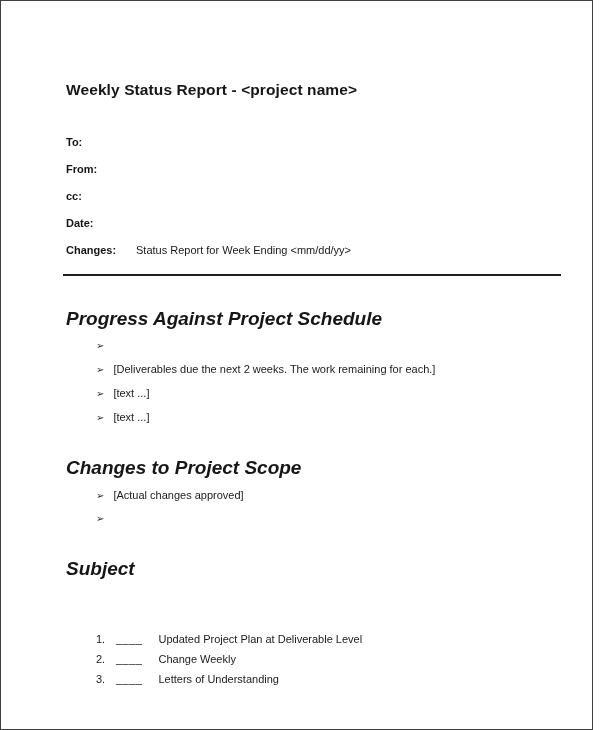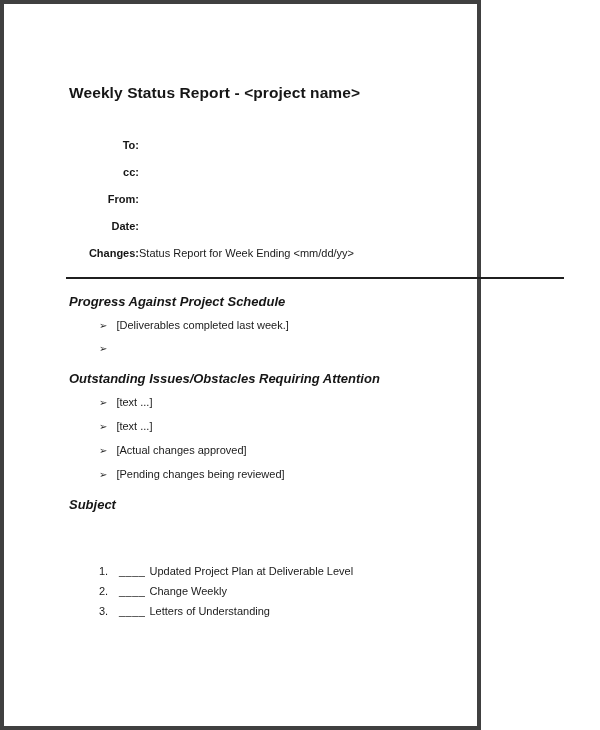--- a/index.html
+++ b/index.html
@@ -4,23 +4,23 @@
 <style>
   * { margin: 0; padding: 0; box-sizing: border-box; }
   html, body { background: #ffffff; }
   body {
     width: 600px; height: 730px;
     font-family: "Liberation Sans", sans-serif;
     color: #1a1a1a;
     overflow: hidden;
   }
   .page {
-    width: 481px; height: 730px;
+    width: 593px; height: 730px;
     background: #ffffff;
-    border: 4px solid #404040;
+    border: 1px solid #404040;
     padding: 0 40px 0 65px;
   }
   .doc-title {
     padding-top: 80px;
     font-size: 15.5px;
     font-weight: bold;
     letter-spacing: 0.1px;
     color: #161616;
   }
   .header-fields { margin-top: 37px; }
@@ -28,35 +28,34 @@
     height: 27px;
     display: flex;
     align-items: baseline;
     font-size: 11px;
   }
   .field-label {
     font-weight: bold;
     display: inline-block;
     min-width: 70px;
     color: #161616;
-    text-align: right;
   }
   .field-value { font-size: 11px; color: #1a1a1a; }
   .subject-rule {
     border: none;
     border-top: 2px solid #1f1f1f;
     width: 498px;
     margin: 3px 0 0 -3px;
   }
   .section-heading {
-    font-size: 13px;
+    font-size: 19px;
     font-weight: bold;
     font-style: italic;
     color: #161616;
-    margin-top: 15px;
+    margin-top: 32px;
     margin-bottom: 9px;
   }
   .bullet-list { list-style: none; margin: 0 0 0 30px; }
   .bullet-item {
     display: flex;
     align-items: baseline;
     font-size: 11px;
     margin-bottom: 9px;
     line-height: 14px;
   }
@@ -69,90 +68,89 @@
   .summary-space { height: 44px; }
   .attach-list { margin: 0 0 0 30px; }
   .attach-row {
     display: flex;
     align-items: baseline;
     font-size: 11px;
     margin-bottom: 8px;
     line-height: 12px;
   }
   .attach-num { display: inline-block; min-width: 20px; }
-  .attach-blank { letter-spacing: 0.5px; margin-right: 4px; }
+  .attach-blank { letter-spacing: 0.5px; margin-right: 16px; }
 </style>
 </head>
 <body>
 
 <div class="page">
 
   <h1 class="doc-title">Weekly Status Report - &lt;project name&gt;</h1>
 
   <div class="header-fields">
     <div class="field-row">
       <span class="field-label">To:</span>
       <span class="field-value"></span>
     </div>
     <div class="field-row">
-      <span class="field-label">cc:</span>
+      <span class="field-label">From:</span>
       <span class="field-value"></span>
     </div>
     <div class="field-row">
-      <span class="field-label">From:</span>
+      <span class="field-label">cc:</span>
       <span class="field-value"></span>
     </div>
     <div class="field-row">
       <span class="field-label">Date:</span>
       <span class="field-value"></span>
     </div>
     <div class="field-row">
       <span class="field-label">Changes:</span>
       <span class="field-value">Status Report for Week Ending &lt;mm/dd/yy&gt;</span>
     </div>
   </div>
 
   <hr class="subject-rule">
 
   <div class="section">
     <h2 class="section-heading">Progress Against Project Schedule</h2>
     <ul class="bullet-list">
       <li class="bullet-item">
         <span class="arrow-bullet">➢</span>
-        <span>[Deliverables completed last week.]</span>
       </li>
       <li class="bullet-item">
         <span class="arrow-bullet">➢</span>
+        <span>[Deliverables due the next 2 weeks. The work remaining for each.]</span>
       </li>
     </ul>
   </div>
 
   <div class="section">
-    <h2 class="section-heading">Outstanding Issues/Obstacles Requiring Attention</h2>
     <ul class="bullet-list">
       <li class="bullet-item">
         <span class="arrow-bullet">➢</span>
         <span>[text ...]</span>
       </li>
       <li class="bullet-item">
         <span class="arrow-bullet">➢</span>
         <span>[text ...]</span>
       </li>
     </ul>
   </div>
 
   <div class="section">
+    <h2 class="section-heading">Changes to Project Scope</h2>
     <ul class="bullet-list">
       <li class="bullet-item">
         <span class="arrow-bullet">➢</span>
         <span>[Actual changes approved]</span>
       </li>
       <li class="bullet-item">
         <span class="arrow-bullet">➢</span>
-        <span>[Pending changes being reviewed]</span>
       </li>
     </ul>
   </div>
 
   <div class="section">
     <h2 class="section-heading">Subject</h2>
     <div class="summary-space"></div>
   </div>
 
   <div class="section">

